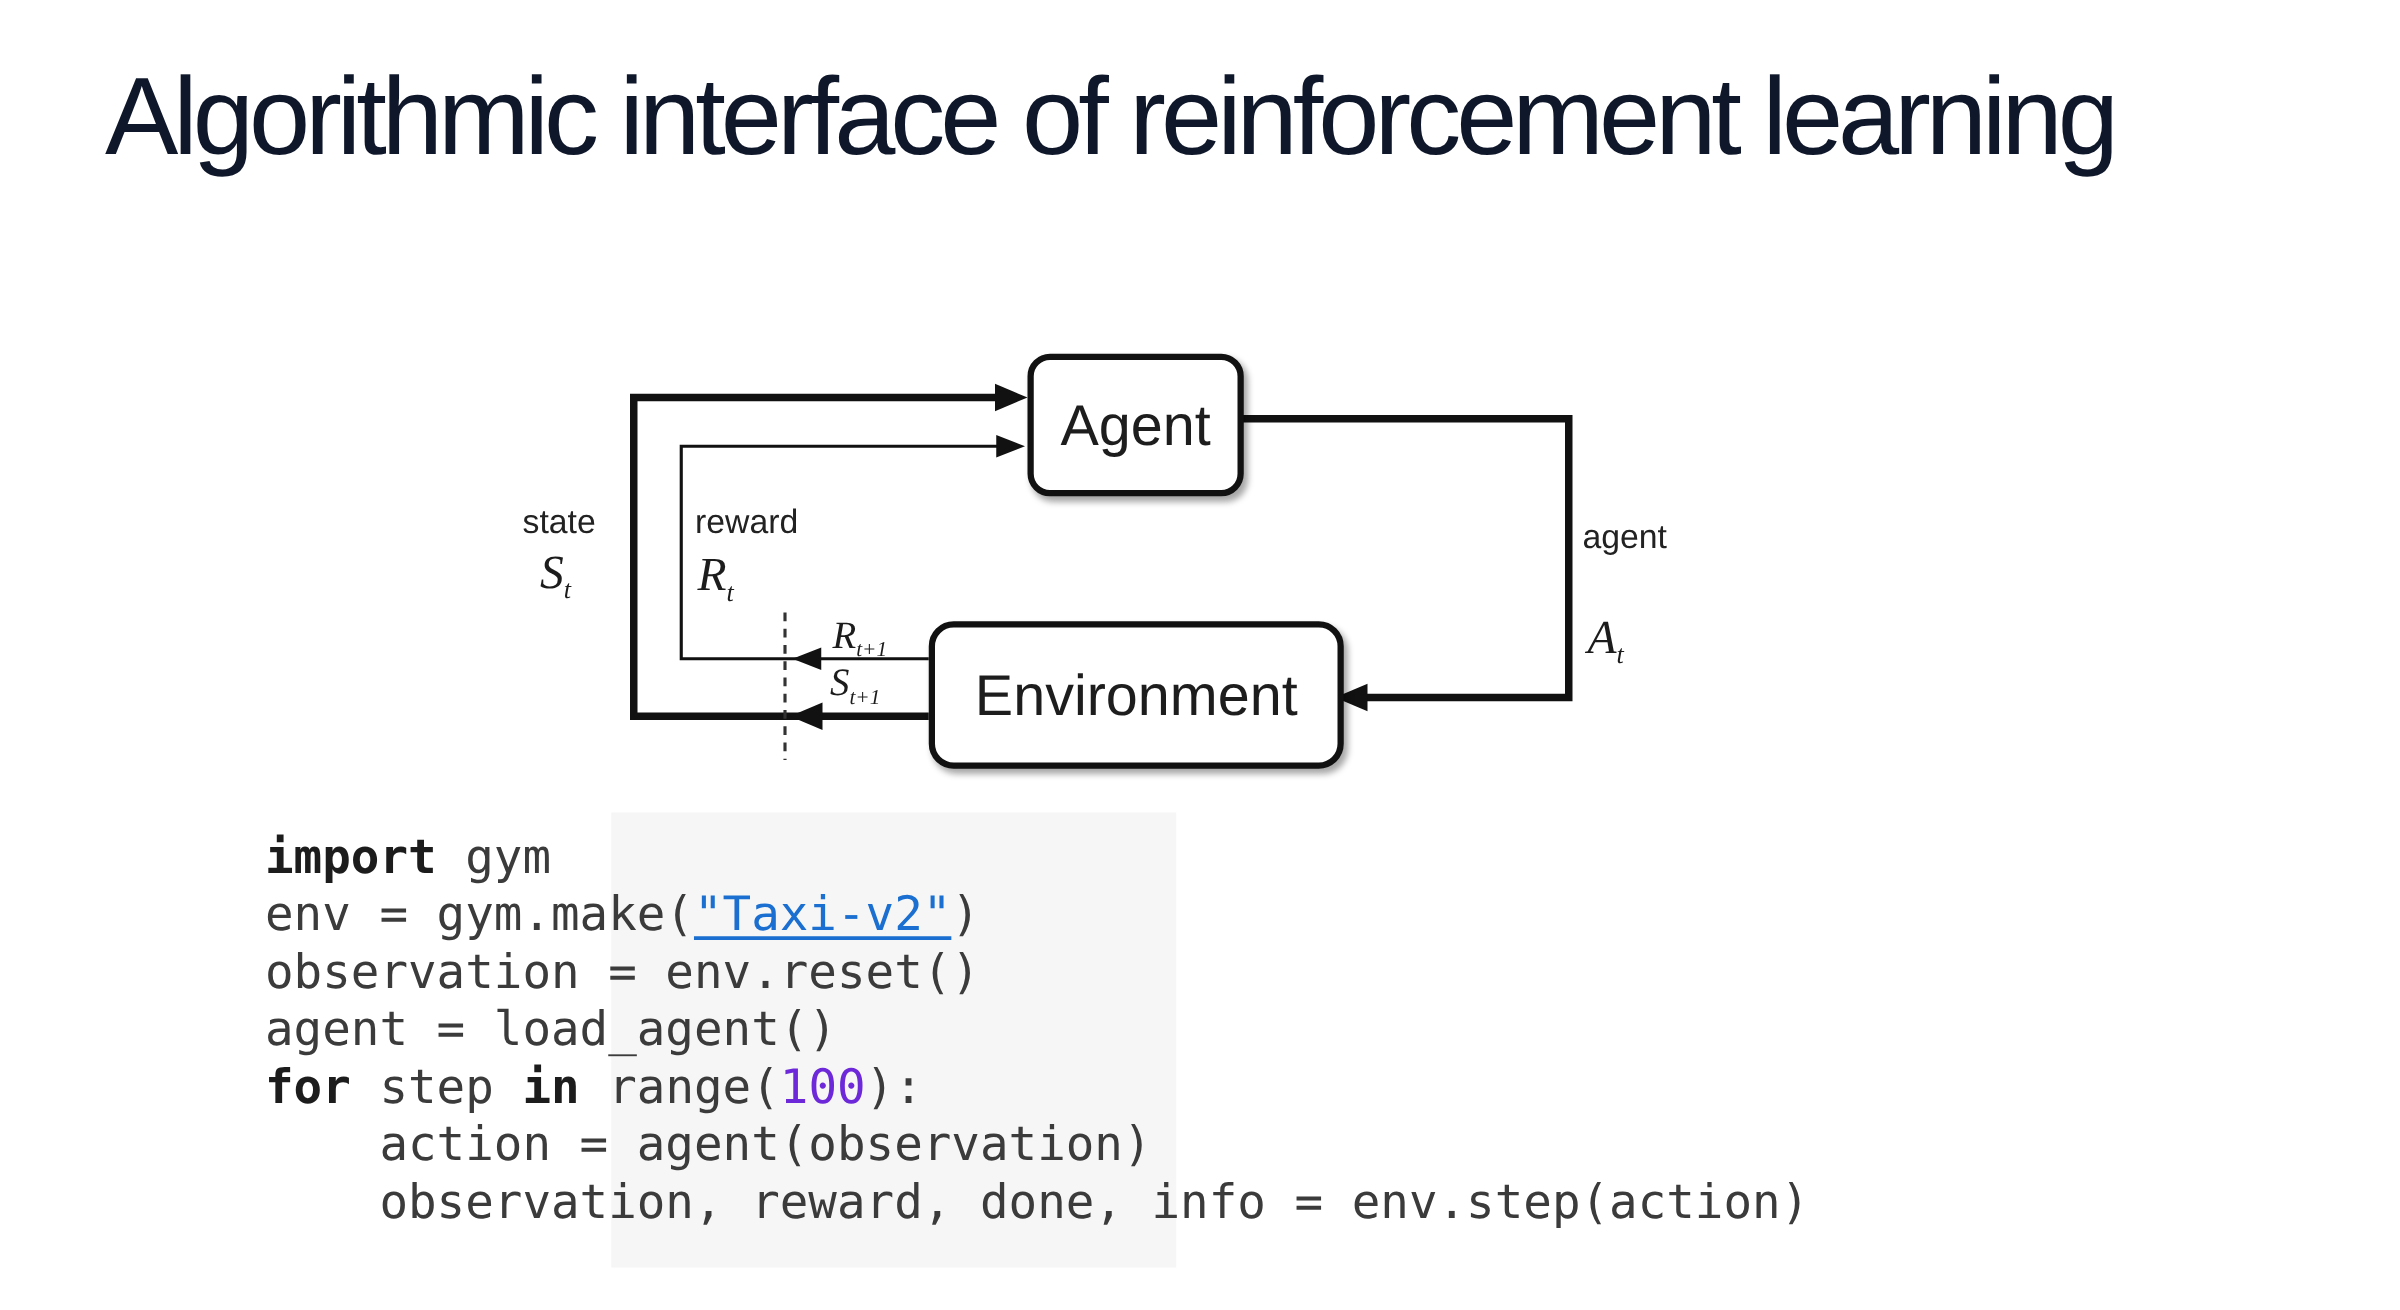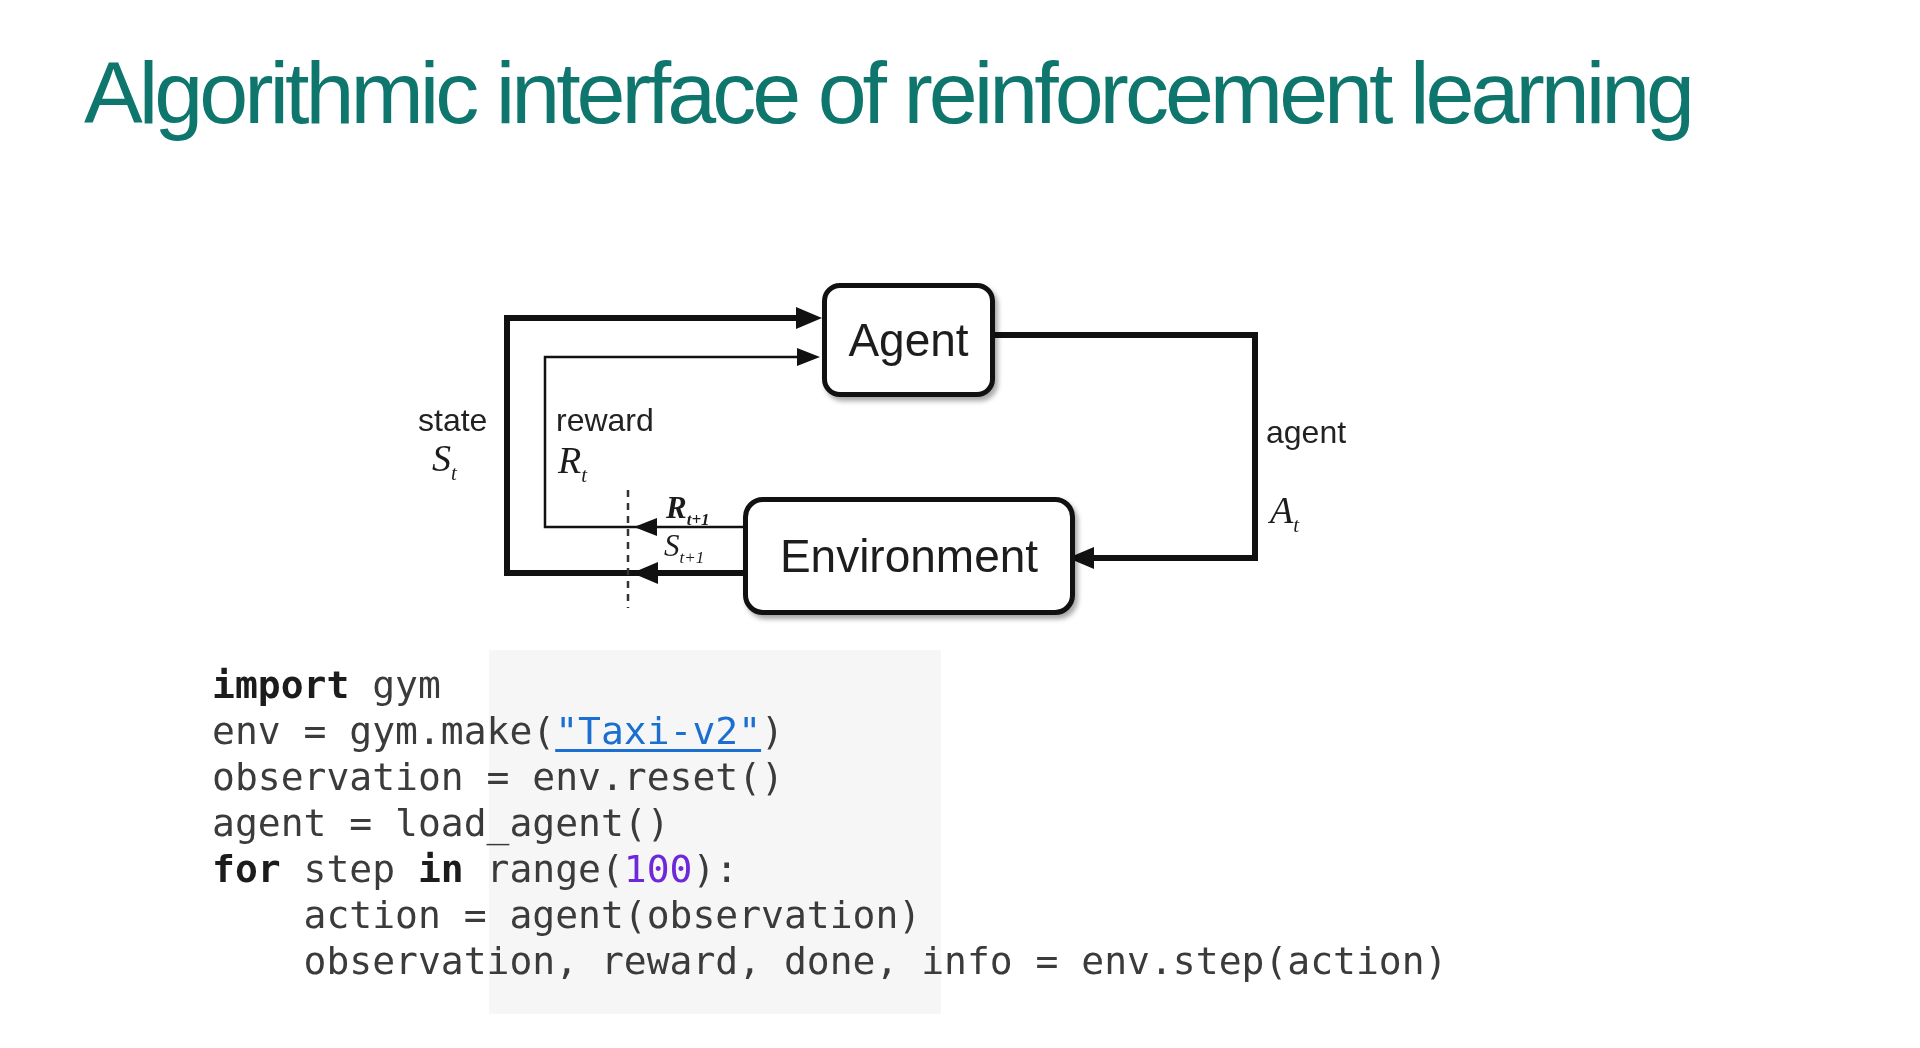--- a/index.html
+++ b/index.html
@@ -3,47 +3,47 @@
 <meta charset="utf-8">
 <style>
   html,body{margin:0;padding:0;background:#ffffff;}
   #slide{
     position:relative;width:1920px;height:1048px;background:#ffffff;overflow:hidden;
     font-family:"Liberation Sans",sans-serif;
   }
   
   #title{
     position:absolute;left:84px;top:42px;width:1830px;
-    font-size:88px;font-weight:300;letter-spacing:-4px;color:#0f766e;
+    font-size:88px;font-weight:300;letter-spacing:-4px;color:#0f172a;
     white-space:nowrap;
   }
   
   .node{
     position:absolute;background:#ffffff;border:5px solid #111;
     display:flex;align-items:center;justify-content:center;
     color:#1d1d1d;box-shadow:3px 4px 5px rgba(0,0,0,0.35);
     z-index:3;
   }
   #agent-box{left:822px;top:283px;width:163px;height:104px;border-radius:18px;font-size:46px;}
   #environment-box{left:743px;top:497px;width:322px;height:108px;border-radius:20px;font-size:46px;}
   
-  .dlabel{position:absolute;color:#222;font-size:32px;z-index:2;white-space:nowrap;}
+  .dlabel{position:absolute;color:#222;font-size:27px;z-index:2;white-space:nowrap;}
   .sym{
     position:absolute;color:#1c1c1c;z-index:2;white-space:nowrap;
     font-family:"Liberation Serif",serif;font-style:italic;font-size:38px;
   }
   .sym sub{font-size:0.55em;font-style:italic;}
   .sym.small{font-size:31px;}
   #label-state{left:418px;top:402px;}
   #sym-state{left:432px;top:436px;}
   #label-reward{left:556px;top:402px;}
   #sym-reward{left:558px;top:438px;text-align:right;}
   #label-action{left:1266px;top:414px;}
   #sym-action{left:1270px;top:456px;margin-top:32px;}
-  #sym-next-reward{left:666px;top:490px;font-weight:bold;}
+  #sym-next-reward{left:666px;top:490px;}
   #sym-next-state{left:664px;top:528px;}
   
   #wires{position:absolute;left:0;top:0;width:1920px;height:1048px;z-index:1;}
   
   #code-bg{
     position:absolute;left:489px;top:650px;width:452px;height:364px;
     background:#f6f6f6;z-index:0;
   }
   #code{
     position:absolute;left:212px;top:662px;z-index:2;

